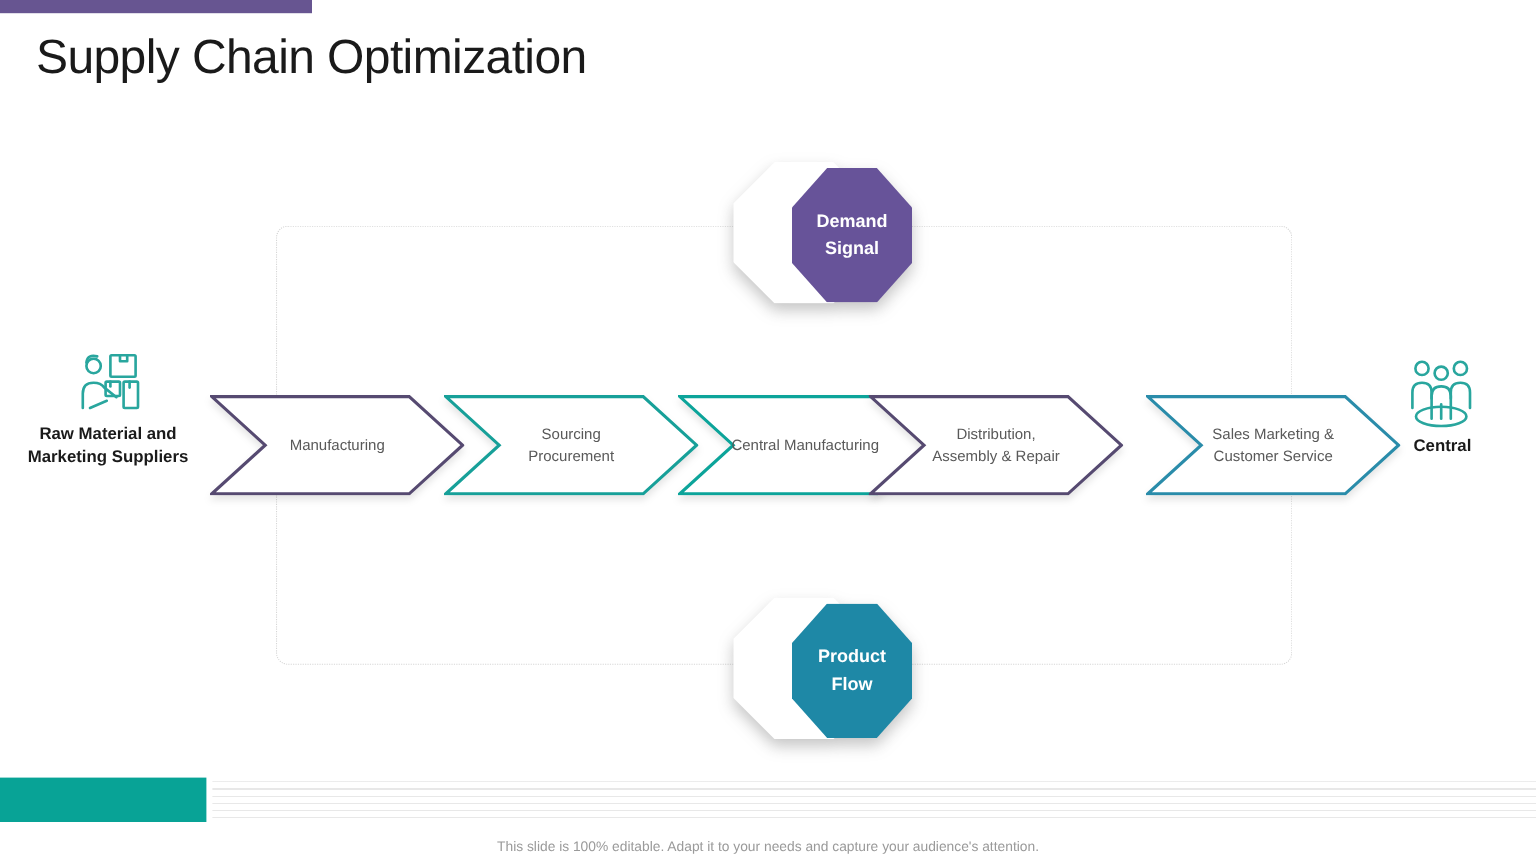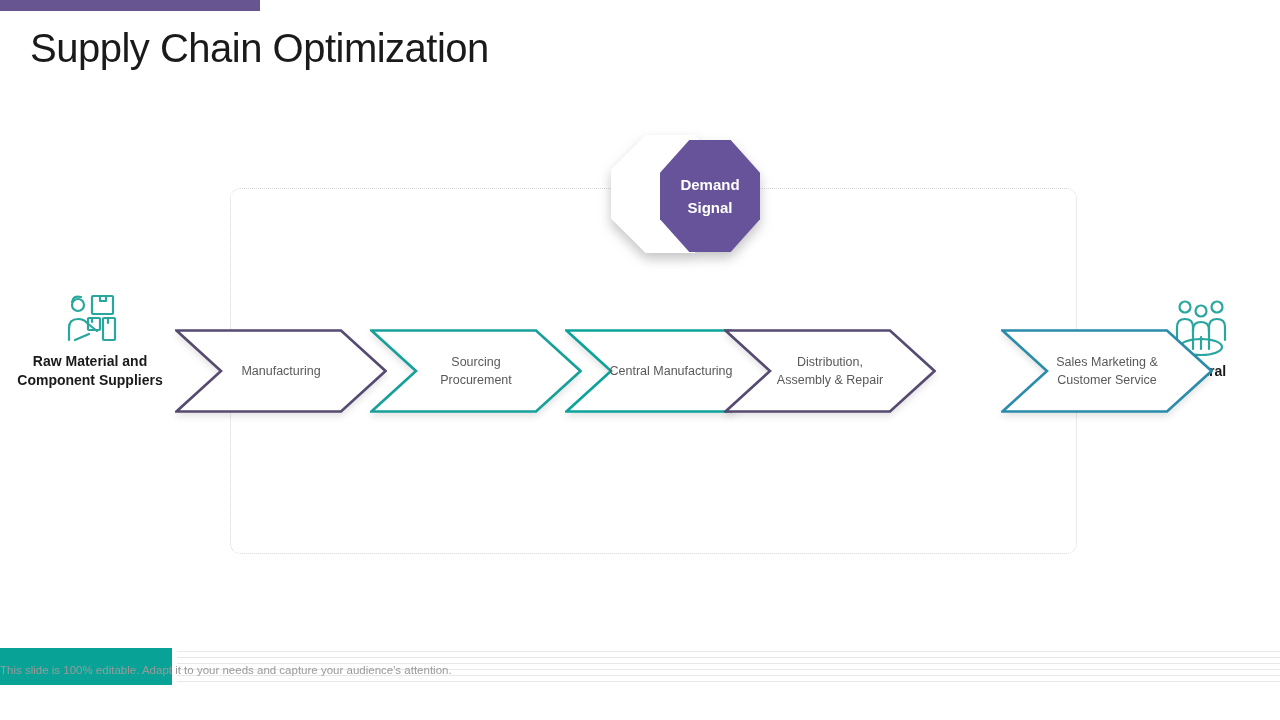--- a/index.html
+++ b/index.html
@@ -43,21 +43,21 @@
   }
   .left-node-label{left:8px;top:352px;width:164px;}
   .right-node-label{left:1152px;top:362px;width:100px;}
   
   .bottom-bar{position:absolute;left:0;top:648px;width:172px;height:37px;}
   .stripes{
     position:absolute;left:177px;top:651px;right:0;height:33px;
     background:repeating-linear-gradient(to bottom,#e8e8e8 0 1px,transparent 1px 6px);
   }
   .footer{
-    position:absolute;left:0;top:664px;width:100%;text-align:left;
+    position:absolute;left:0;top:700px;width:100%;text-align:center;
     font-size:11.5px;color:#9a9a9a;
   }
 </style>
 </head>
 <body>
 
 <div class="slide">
 
   <div class="top-bar" style="background-color: rgb(103, 85, 145);"></div>
 
@@ -73,21 +73,21 @@
       <path d="M14 48 l14 -6"></path>
       <rect x="31" y="4" width="21" height="18" rx="1"></rect>
       <path d="M39 4 v5 h6 v-5"></path>
       <rect x="27" y="26" width="12" height="12" rx="1"></rect>
       <path d="M31 26 v4"></path>
       <rect x="42" y="26" width="12" height="22" rx="1"></rect>
       <path d="M47 26 v5"></path>
     </g>
   </svg>
   <div class="node-label left-node-label">Raw Material and
-Component Suppliers</div>
+Marketing Suppliers</div>
 
   <svg class="node-icon" style="left:1172px;top:296px;" width="58" height="62" viewBox="0 0 58 62">
     <g fill="none" stroke-width="2.2" stroke-linecap="round" stroke-linejoin="round" stroke="#29a69e">
       <ellipse cx="29" cy="51" rx="21" ry="8"></ellipse>
       <circle cx="13" cy="11" r="5.5"></circle>
       <path d="M5 44 V31 q0 -8 8 -8 q8 0 8 8 v5"></path>
       <circle cx="45" cy="11" r="5.5"></circle>
       <path d="M53 44 V31 q0 -8 -8 -8 q-8 0 -8 8 v5"></path>
       <circle cx="29" cy="15" r="5.5"></circle>
       <path d="M21 53 V34 q0 -8 8 -8 q8 0 8 8 v19"></path>
@@ -119,35 +119,42 @@
   </div>
 
   <div class="step" style="left:724px;">
     <svg width="212" height="84" viewBox="0 0 212 84">
       <polygon points="1.5,1.5 166,1.5 210.5,42 166,82.5 1.5,82.5 46,42" fill="#ffffff" stroke-width="2.6" stroke="#564a71"></polygon>
     </svg>
     <div class="step-label">Distribution,
 Assembly &amp; Repair</div>
   </div>
 
-  <div class="step" style="left:1001px;">
+  <div class="step" style="left:955px;">
     <svg width="212" height="84" viewBox="0 0 212 84">
       <polygon points="1.5,1.5 166,1.5 210.5,42 166,82.5 1.5,82.5 46,42" fill="#ffffff" stroke-width="2.6" stroke="#2a8caa"></polygon>
     </svg>
     <div class="step-label">Sales Marketing &amp;
 Customer Service</div>
   </div>
 
   <div class="badge" style="left:611px;top:135px;">
     <div class="oct oct-white"></div>
     <div class="oct oct-fill" style="background-color: rgb(103, 83, 153);">
       <span class="badge-label">Demand
 Signal</span>
     </div>
   </div>
 
+  <div class="badge" style="left:611px;top:498px;">
+    <div class="oct oct-white"></div>
+    <div class="oct oct-fill" style="background-color: rgb(30, 136, 166);">
+      <span class="badge-label">Product
+Flow</span>
+    </div>
+  </div>
 
   <div class="bottom-bar" style="background-color: rgb(8, 163, 150);"></div>
   <div class="stripes"></div>
 
   <div class="footer">This slide is 100% editable. Adapt it to your needs and capture your audience's attention.</div>
 
 </div>
 
 </body></html>

